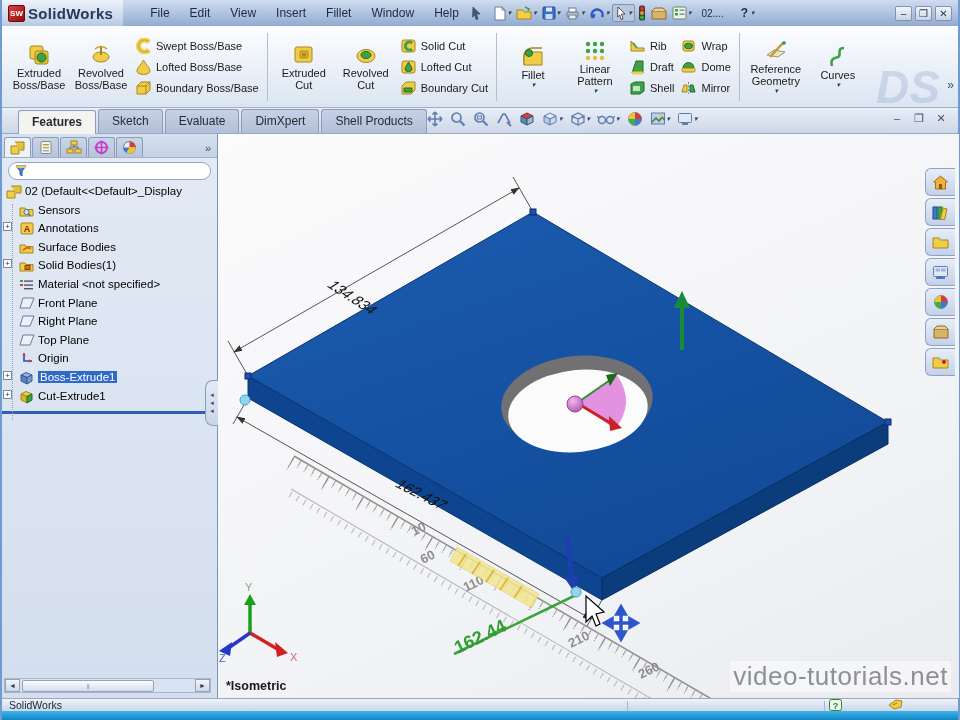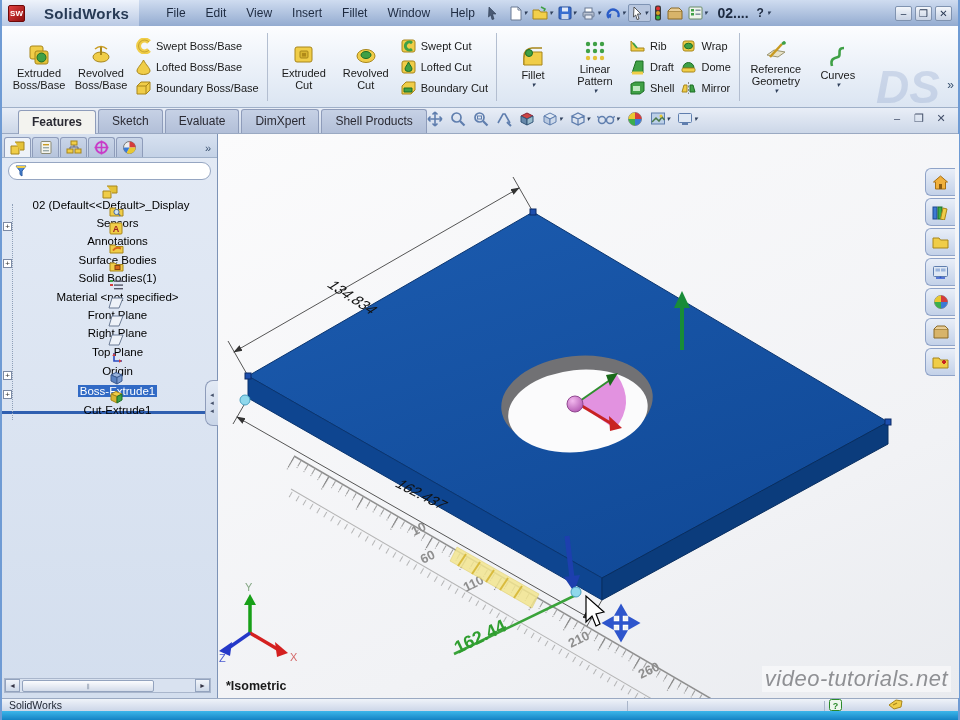--- a/index.html
+++ b/index.html
@@ -3,32 +3,32 @@
 <meta charset="utf-8">
 <style>
   * { margin:0; padding:0; box-sizing:border-box; }
   html,body { width:960px; height:720px; overflow:hidden; }
   body { font-family:"Liberation Sans", sans-serif; background:#e8e8e8; }
   .app { position:relative; width:960px; height:720px; background:#f4f6f9; border-left:2px solid #6f9bd4; border-right:2px solid #6f9bd4; }
 
   
   .titlebar { position:absolute; left:0; top:0; width:100%; height:26px;
     background:linear-gradient(#cfdcf0,#93abd0); display:flex; align-items:center; }
-  .logo-area { display:flex; align-items:center; gap:19px; height:26px; padding:0 10px 0 6px;
+  .logo-area { display:flex; align-items:center; gap:3px; height:26px; padding:0 10px 0 6px;
     background:linear-gradient(#eef3fb,#b9c9e4); }
   .sw-cube { width:17px; height:17px; background:linear-gradient(135deg,#e04040,#8f0f0f); border:1px solid #6d0808; border-radius:2px; color:#fff; font-size:8px; font-weight:bold; display:flex; align-items:center; justify-content:center; }
   .app-name { font-size:15px; font-weight:bold; color:#273a55; letter-spacing:0.3px; }
   .menubar { display:flex; align-items:center; gap:2px; margin-left:18px; }
   .menu-item { font-size:12px; color:#1d2a40; padding:2px 9px; cursor:default; }
   .qat { display:flex; align-items:center; gap:1px; margin-left:8px; }
   .qbtn { display:flex; align-items:center; padding:1px 2px; border-radius:2px; }
   .qbtn.pressed { background:#b8c6de; border:1px solid #7f94b4; }
   .caret { font-size:7px; color:#30405c; margin-left:1px; }
   .caret::before { content:"▾"; }
-  .doc-switcher { font-size:14px; color:#1d2a40; margin:0 8px 0 8px;font-weight:bold; }
+  .doc-switcher { font-size:10px; color:#1d2a40; margin:0 17px 0 8px; }
   .help-q { font-size:12px; font-weight:bold; color:#1d2a40; margin-right:2px; }
   .winbtns { margin-left:auto; display:flex; gap:3px; padding-right:6px; }
   .wbtn { width:17px; height:15px; border:1px solid #8093b0; border-radius:2px;
     background:linear-gradient(#f4f7fb,#c7d2e4); font-size:10px; line-height:13px; text-align:center; color:#2a3a55; }
   .wbtn.min::before { content:"–"; } .wbtn.max::before { content:"❒"; } .wbtn.close::before { content:"✕"; }
 
   
   .ribbon { position:absolute; left:0; top:26px; width:100%; height:82px;
     background:linear-gradient(#fcfdff,#dbe5f2); border-bottom:1px solid #9fb0c8; display:flex; align-items:stretch; padding:3px 4px 2px 6px; }
   .rgroup { display:flex; align-items:center; }
@@ -63,41 +63,41 @@
   .left-panel { position:absolute; left:0; top:0; width:216px; height:564px;
     background:linear-gradient(#e3eaf5,#d3deee); border-right:1px solid #7d93b6; }
   .panel-tabs { display:flex; align-items:flex-end; height:24px; padding:2px 2px 0 2px; background:linear-gradient(#d7e1f0,#c4d2e6); border-bottom:1px solid #9fb0c8; }
   .ptab { width:27px; height:20px; border:1px solid #8e9cba; border-bottom:none; border-radius:3px 3px 0 0;
     background:linear-gradient(#c9d5e8,#b6c4dc); display:flex; align-items:center; justify-content:center; margin-right:1px; }
   .ptab.active { background:#eef2f8; }
   .ptab-overflow { margin-left:auto; font-size:11px; color:#39506f; padding:0 4px 3px 0; }
   .filterbox { margin:4px 6px 2px 6px; height:18px; background:#fff; border:1px solid #96a6c2; border-radius:9px; display:flex; align-items:center; padding:0 6px; gap:4px; }
   .tree { position:relative; padding:3px 0 0 0; }
   .connector { position:absolute; left:10px; top:22px; height:216px; border-left:1px dotted #8fa0b8; }
-  .trow { display:flex; align-items:center; height:18.6px; padding-left:3px; position:relative;flex-direction:column; }
+  .trow { display:flex; align-items:flex-start; height:18.6px; padding-left:3px; position:relative; }
   .trow.child { padding-left:16px; }
   .expander { position:absolute; left:1px; width:9px; height:9px; border:1px solid #7c8aa4; background:#fff; font-size:8px; line-height:7px; text-align:center; color:#333; }
   .expander::before { content:"+"; }
   .ticon { width:17px; display:flex; justify-content:center; margin-right:3px; flex:none; }
   .tlabel { font-size:11.5px; color:#000; white-space:nowrap; }
   .trow.sel .tlabel { background:#316ac5; color:#fff; padding:0 2px; }
   .rollback { margin:3px 0 0 0; height:3px; width:207px; background:#2f5fb0; }
   .hscroll { position:absolute; left:2px; bottom:5px; width:207px; height:15px; background:#d9e2f0; border:1px solid #a9b6cc; display:flex; align-items:center; }
   .sarrow { width:15px; height:13px; background:linear-gradient(#f2f5fa,#cdd8e8); border:1px solid #93a3be; font-size:7px; color:#334; display:flex; align-items:center; justify-content:center; }
   .sarrow.left::before{content:"◄";} .sarrow.right::before{content:"►";}
   .sthumb { margin-left:2px; width:132px; height:12px; background:linear-gradient(#fbfcfe,#d4dcea); border:1px solid #93a3be; border-radius:2px; font-size:7px; color:#8a97ac; text-align:center; line-height:11px; }
   .sthumb::before{content:"⦀";}
   .strack-spacer { flex:1; }
   .splitter-tab { position:absolute; right:-1px; top:246px; width:13px; height:46px; background:linear-gradient(#e3eaf5,#c9d5e8); border:1px solid #8e9cba; border-right:none; border-radius:8px 0 0 8px; display:flex; flex-direction:column; align-items:center; justify-content:center; gap:2px; font-size:6px; color:#44506a; }
   .splitter-tab i::before { content:"◄"; font-style:normal; }
 
   
   .viewport { position:absolute; left:216px; top:0; width:741px; height:564px;
     background:linear-gradient(155deg,#fbfbfc 0%,#f1f2f5 70%,#e9ebef 100%); overflow:hidden; }
-  .watermark { position:absolute; right:8px; bottom:6px; font-size:22px; color:#8f9094; background:rgba(253,253,253,0.55); padding:0 3px; letter-spacing:0.5px;font-style:italic; }
+  .watermark { position:absolute; right:8px; bottom:6px; font-size:26px; color:#8f9094; background:rgba(253,253,253,0.55); padding:0 3px; letter-spacing:0.5px; }
 
   
   .taskpane { position:absolute; right:3px; top:34px; display:flex; flex-direction:column; gap:2px; }
   .tp-tab { width:30px; height:28px; border:1px solid #8fa3c8; border-right:none; border-radius:6px 0 0 6px;
     background:linear-gradient(#e8eef8,#c3d1e8); display:flex; align-items:center; justify-content:center; }
 
   
   .statusbar { position:absolute; left:0; top:698px; width:100%; height:13px;
     background:linear-gradient(#eff3f9,#ccd6e8); border-top:1px solid #9aa9c2; display:flex; align-items:center; font-size:10.5px; color:#1c2330; }
   .sb-left { padding-left:7px; }
@@ -273,21 +273,21 @@
           </svg>
         <span class="blabel">Revolved</span>
         <span class="blabel">Cut</span>
       </div>
       <div class="stack">
         <div class="srow">
           <svg class="micon" width="17" height="16" viewBox="0 0 17 16">
               <rect x="2" y="2" width="13" height="12" rx="2" fill="#f0cd48" stroke="#a8861a"></rect>
               <path d="M12,5 a4,4 0 1 0 0,6" fill="none" stroke="#3fa046" stroke-width="3"></path>
             </svg>
-          <span class="slabel">Swept Cut</span>
+          <span class="slabel">Solid Cut</span>
         </div>
         <div class="srow">
           <svg class="micon" width="17" height="16" viewBox="0 0 17 16">
               <rect x="2" y="2" width="13" height="12" rx="2" fill="#f0cd48" stroke="#a8861a"></rect>
               <path d="M8.5,3 C7,6.5 5,8 5,10 a3.5,2.5 0 0 0 7,0 C12,8 10,6.5 8.5,3 Z" fill="#3fa046" stroke="#1d6e24"></path>
             </svg>
           <span class="slabel">Lofted Cut</span>
         </div>
         <div class="srow">
           <svg class="micon" width="17" height="16" viewBox="0 0 17 16">

